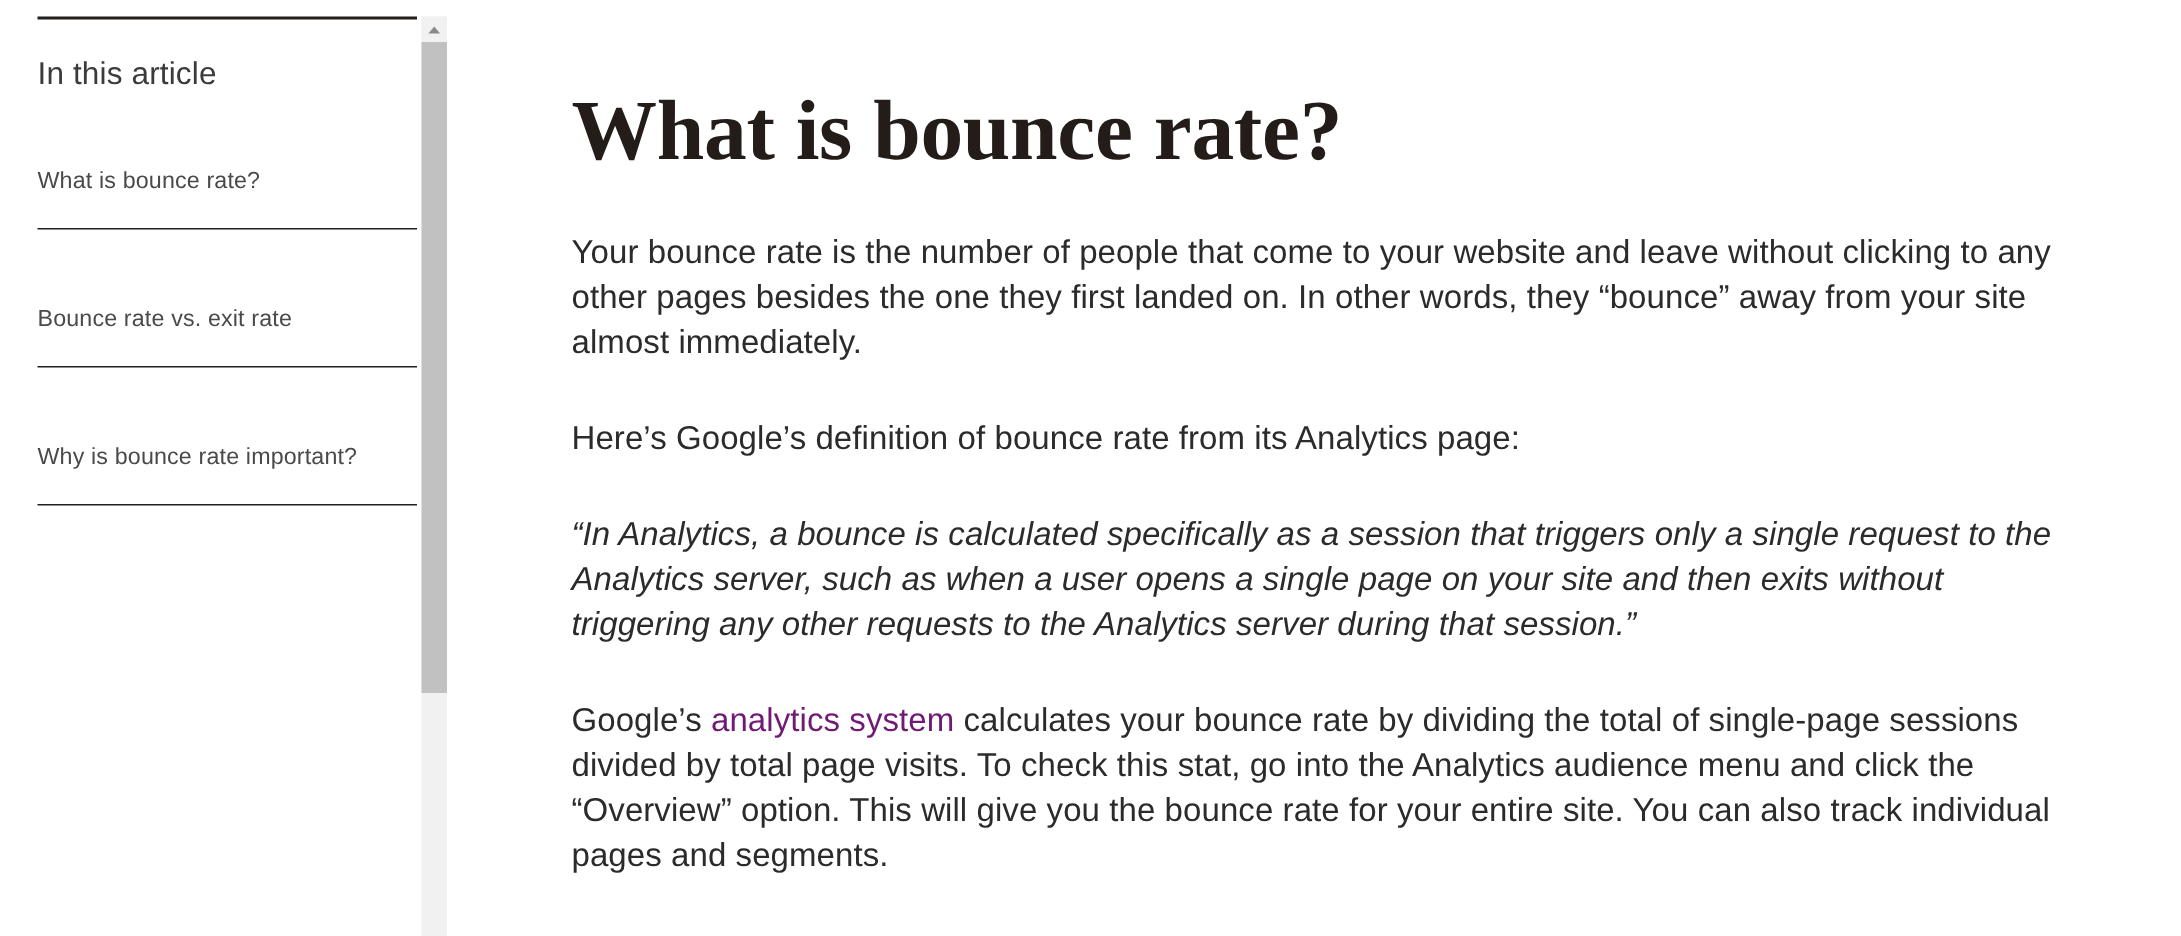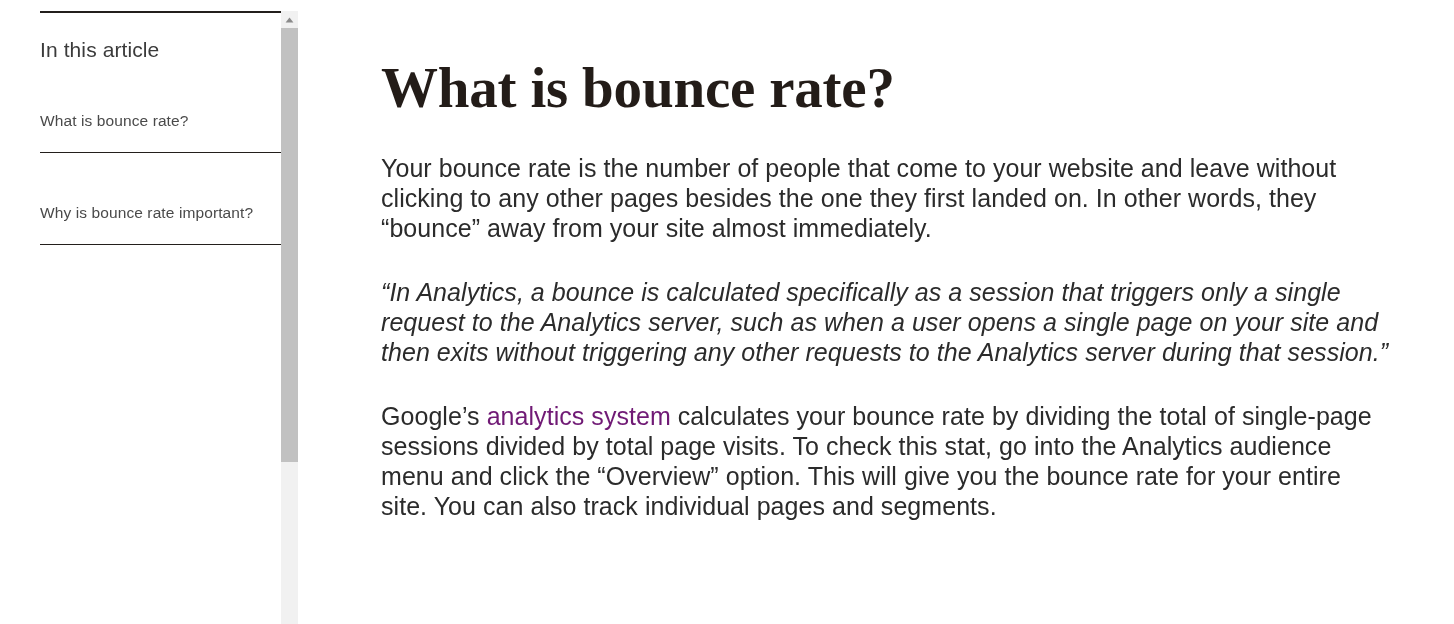--- a/index.html
+++ b/index.html
@@ -29,21 +29,21 @@
     flex: 0 0 300px;
     box-sizing: border-box;
     overflow: hidden;
     background: #ffffff;
   }
   .toc-inner {
     position: absolute;
     left: 0;
     top: 0;
     width: 281px;
-    padding-left: 40px;
+    padding-left: 25px;
     padding-right: 3px;
     box-sizing: border-box;
   }
   .toc-toprule {
     height: 0;
     border-top: 2px solid #231f1c;
     width: 253px;
     margin: 11px 0 0 0;
   }
   .toc-title {
@@ -125,21 +125,21 @@
     font-family: "Liberation Serif", serif;
     font-size: 57px;
     line-height: 62px;
     font-weight: 700;
     color: #231c18;
     margin: 57px 0 0 0;
     padding: 0;
     letter-spacing: -0.2px;
   }
   p.body-par {
-    font-size: 25px;
+    font-size: 22px;
     line-height: 30px;
     color: #2b2b2b;
     margin: 34px 0 0 0;
     padding: 0;
     letter-spacing: 0.05px;
   }
   p.body-par.quote {
     font-style: italic;
   }
   a.inline-link {
@@ -152,20 +152,23 @@
 
 <div class="page">
 
   <aside class="toc-wrap">
     <div class="toc-inner">
       <div class="toc-toprule"></div>
       <h2 class="toc-title">In this article</h2>
       <ul class="toc-list">
         <li class="toc-item">
           <a class="toc-link" href="#">What is bounce rate?</a>
+        </li>
+        <li class="toc-item">
+          <a class="toc-link" href="#">Bounce rate vs. exit rate</a>
         </li>
         <li class="toc-item">
           <a class="toc-link" href="#">Why is bounce rate important?</a>
         </li>
 
       </ul>
     </div>
 
     <div class="scrollbar">
       <div class="sb-arrow">
@@ -178,20 +181,21 @@
       <div class="sb-thumb"></div>
     </div>
   </aside>
 
   <main class="article">
     <div class="article-inner">
       <h1 class="article-title">What is bounce rate?</h1>
 
       <p class="body-par">Your bounce rate is the number of people that come to your website and leave without clicking to any other pages besides the one they first landed on. In other words, they “bounce” away from your site almost immediately.</p>
 
+      <p class="body-par">Here’s Google’s definition of bounce rate from its Analytics page:</p>
 
       <p class="body-par quote">“In Analytics, a bounce is calculated specifically as a session that triggers only a single request to the Analytics server, such as when a user opens a single page on your site and then exits without triggering any other requests to the Analytics server during that session.”</p>
 
       <p class="body-par"><span>Google’s </span><a class="inline-link" href="#">analytics system</a><span> calculates your bounce rate by dividing the total of single-page sessions divided by total page visits. To check this stat, go into the Analytics audience menu and click the “Overview” option. This will give you the bounce rate for your entire site. You can also track individual pages and segments.</span></p>
     </div>
   </main>
 
 </div>
 
 </body></html>

